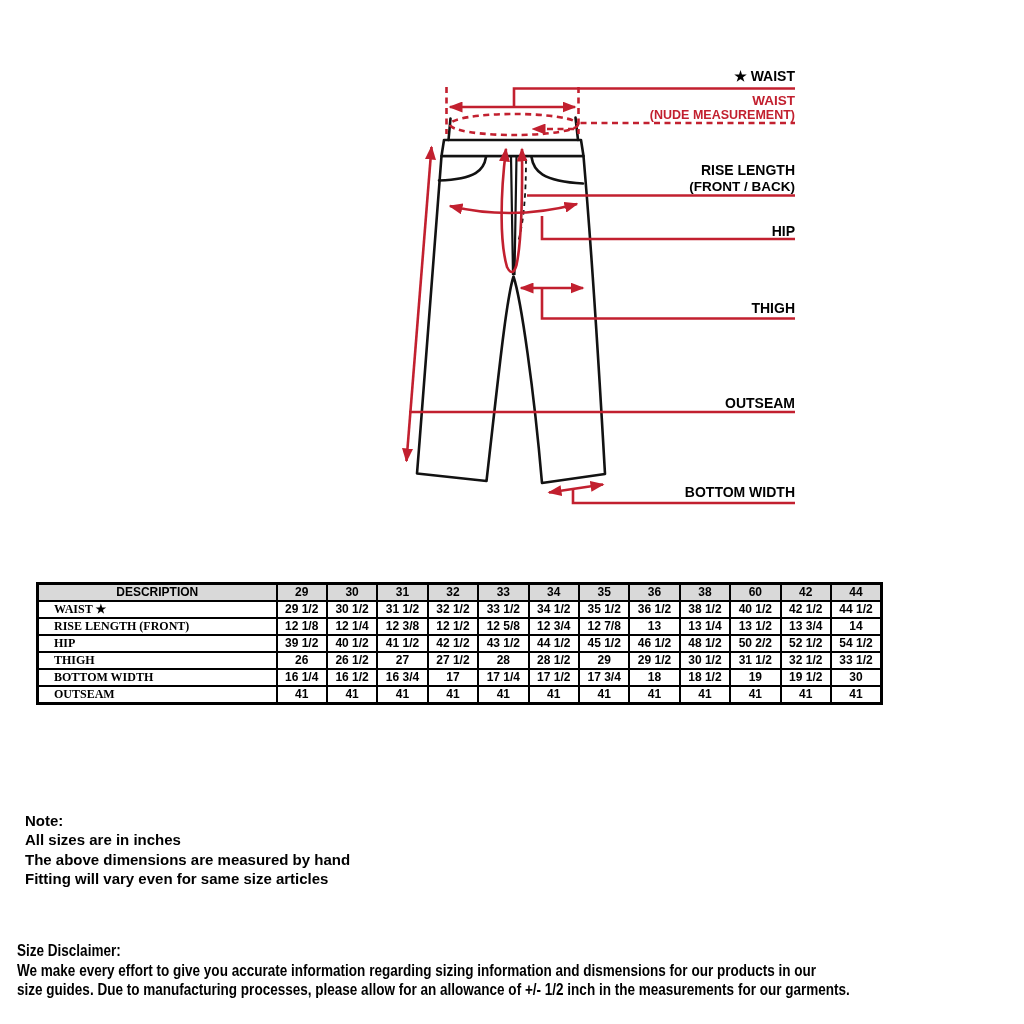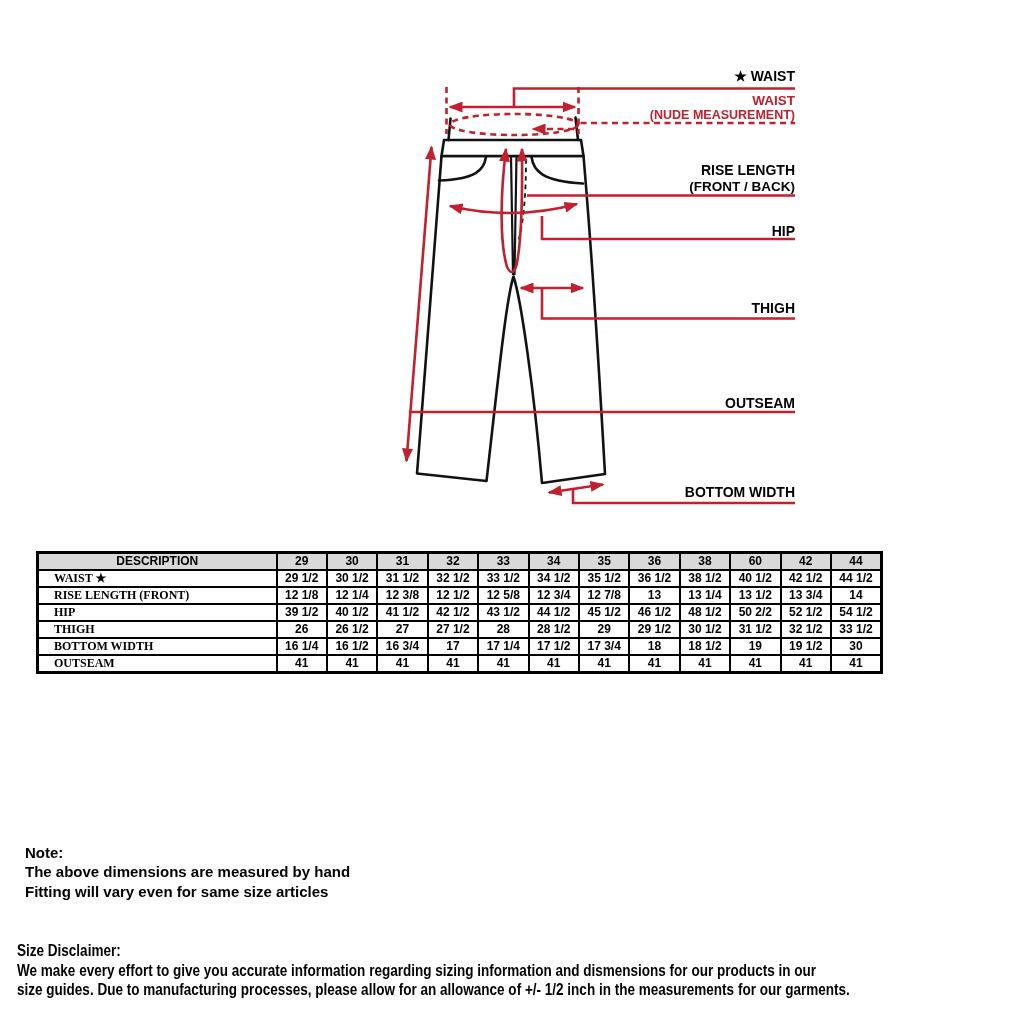--- a/index.html
+++ b/index.html
@@ -19,32 +19,33 @@
   .ah { fill:var(--accent); }
   .lbl { font:bold 14px "Liberation Sans", sans-serif; fill:#000; text-anchor:end; }
   .lbl.red { fill:var(--accent); }
   .lbl.sm { font-size:12.5px; }
   .lbl.md { font-size:13.5px; }
   
   .size-table-wrap { position:absolute; left:36px; top:551px; width:952px; }
   table.size-table {
     width:847px; border-collapse:collapse; table-layout:fixed;
     border:3px solid #000;
+    margin-top:31px;
   }
   table.size-table th, table.size-table td {
     border:2px solid #000; height:15px; padding:0 1px;
     font:bold 12px/15px "Liberation Sans", sans-serif; color:#000;
     text-align:center; overflow:hidden; white-space:nowrap;
   }
   table.size-table thead th { background:#d9d9d9; }
   table.size-table td.row-label { text-align:left; padding-left:15px;font-family:Liberation Serif, serif; }
   table.size-table col.desc-col { width:239px; }
   
   .notes {
-    position:absolute; left:25px; top:843px;
+    position:absolute; left:25px; top:811px;
     font:bold 15px/19.3px "Liberation Sans", sans-serif; color:#000;
   }
   
   .disclaimer {
     position:absolute; left:17px; top:941px; width:1195px;
     font:bold 16px/19.5px "Liberation Sans", sans-serif; color:#000;
     transform:scaleX(0.845); transform-origin:left top;
   }
   .disclaimer div { white-space:nowrap; }
 </style>
@@ -222,20 +223,21 @@
           <td>41</td>
           <td>41</td>
           <td>41</td>
         </tr>
       </tbody>
   </table>
 </div>
 
 <div class="notes">
   <div>Note:</div>
+  <div>All sizes are in inches</div>
   <div>The above dimensions are measured by hand</div>
   <div>Fitting will vary even for same size articles</div>
 </div>
 
 <div class="disclaimer">
   <div>Size Disclaimer:</div>
   <div>We make every effort to give you accurate information regarding sizing information and dismensions for our products in our</div>
   <div>size guides. Due to manufacturing processes, please allow for an allowance of +/- 1/2 inch in the measurements for our garments.</div>
 </div>
 

